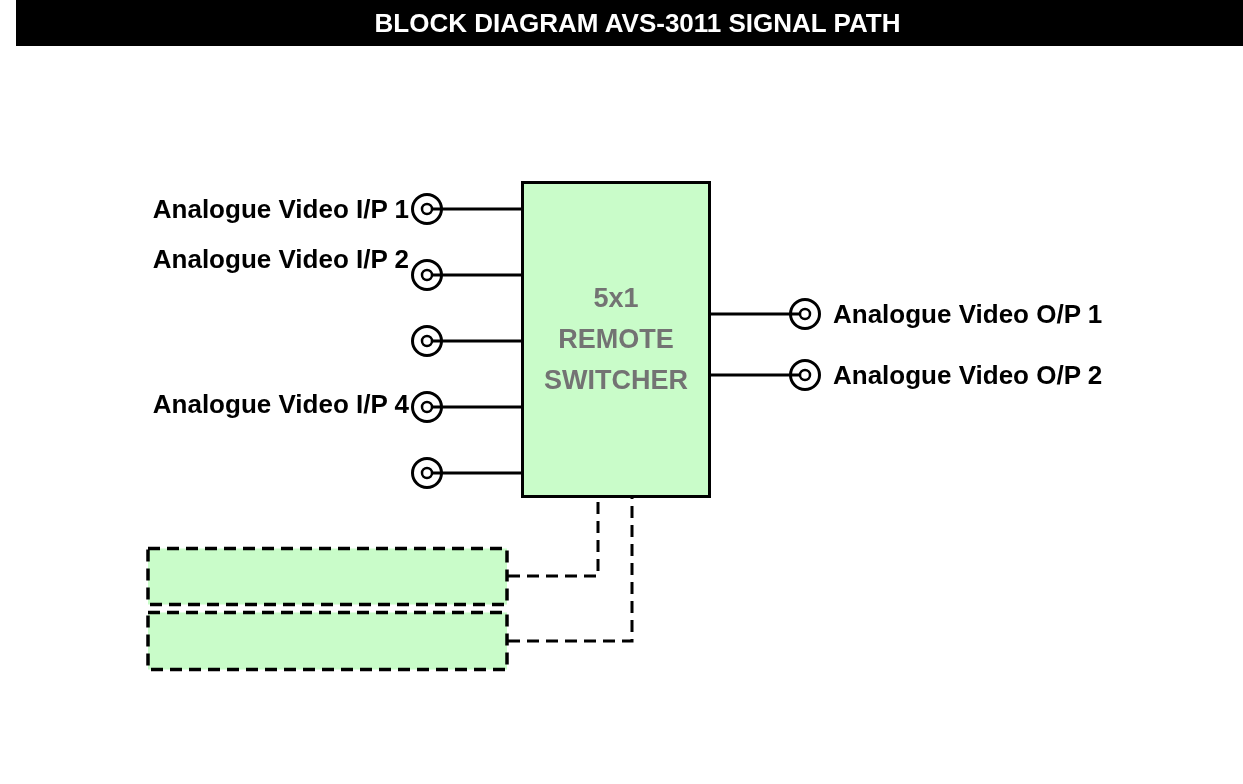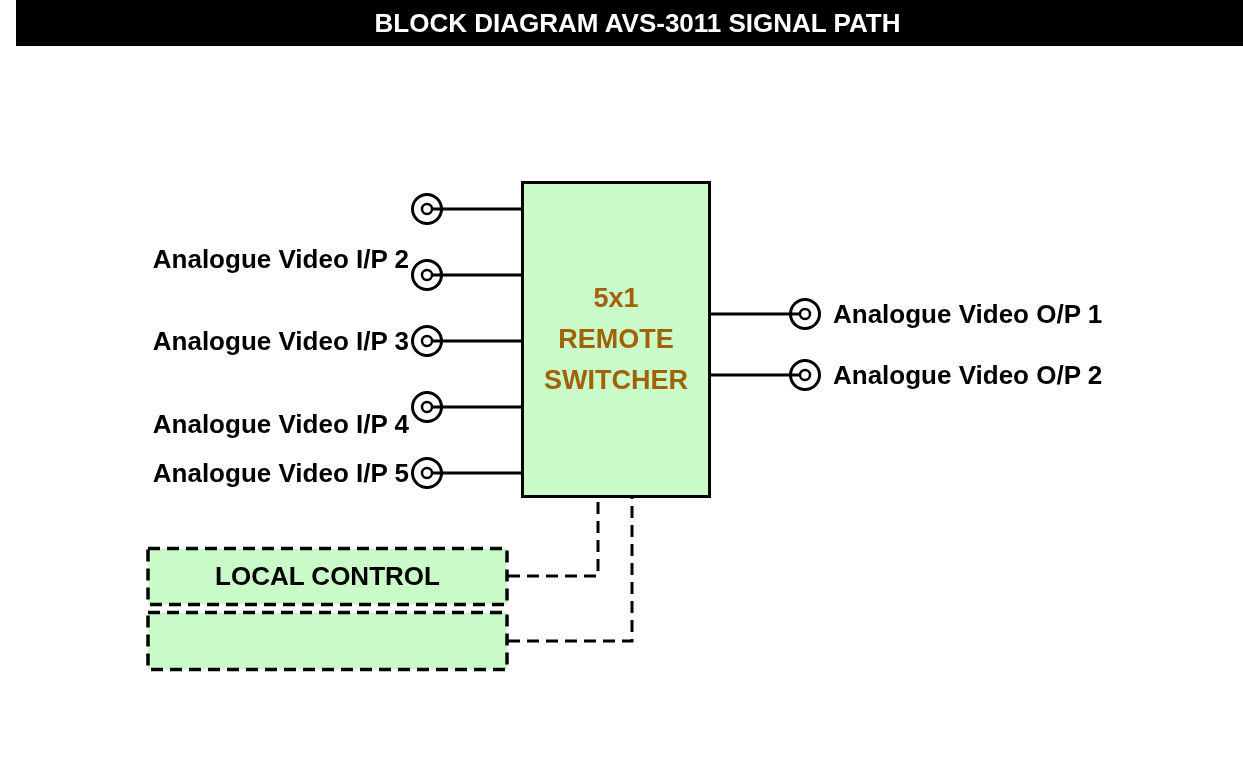--- a/index.html
+++ b/index.html
@@ -64,21 +64,21 @@
     border: 3px solid #000000;
     display: flex;
     flex-direction: column;
     align-items: center;
     justify-content: center;
   }
   .switcher-box .line {
     font-size: 27px;
     font-weight: 700;
     line-height: 41px;
-    color: #a16207;
+    color: #737373;
     text-align: center;
   }
   
   .control-label {
     position: absolute;
     display: flex;
     align-items: center;
     justify-content: center;
     font-size: 26px;
     font-weight: 700;
@@ -138,29 +138,27 @@
     <path d="M709 314 H800" stroke="#000000" stroke-width="3"></path>
     <path d="M709 375 H800" stroke="#000000" stroke-width="3"></path>
 
     <path d="M508 576 H598 V498" fill="none" stroke="#000000" stroke-width="3" stroke-dasharray="12 7"></path>
     <path d="M508 641 H632 V498" fill="none" stroke="#000000" stroke-width="3" stroke-dasharray="12 7"></path>
 
     <rect x="148" y="548.5" width="359" height="56" fill="#c9fcc9" stroke="#000000" stroke-width="3.5" stroke-dasharray="12 7"></rect>
     <rect x="148" y="612.5" width="359" height="57" fill="#c9fcc9" stroke="#000000" stroke-width="3.5" stroke-dasharray="12 7"></rect>
   </svg>
 
+  <div class="io-label input-label" style="top:189px">Analogue Video I/P 1</div>
   <div class="io-label input-label" style="top:239px">Analogue Video I/P 2</div>
-  <div class="io-label input-label" style="top:321px">Analogue Video I/P 3</div>
-  <div class="io-label input-label" style="top:404px">Analogue Video I/P 4</div>
-  <div class="io-label input-label" style="top:453px">Analogue Video I/P 5</div>
+  <div class="io-label input-label" style="top:384px">Analogue Video I/P 4</div>
 
   <div class="switcher-box">
     <div class="line">5x1</div>
     <div class="line">REMOTE</div>
     <div class="line">SWITCHER</div>
   </div>
 
   <div class="io-label output-label" style="top:294px">Analogue Video O/P 1</div>
   <div class="io-label output-label" style="top:355px">Analogue Video O/P 2</div>
 
-  <div class="control-label local">LOCAL CONTROL</div>
 
 </div>
 
 </body></html>

